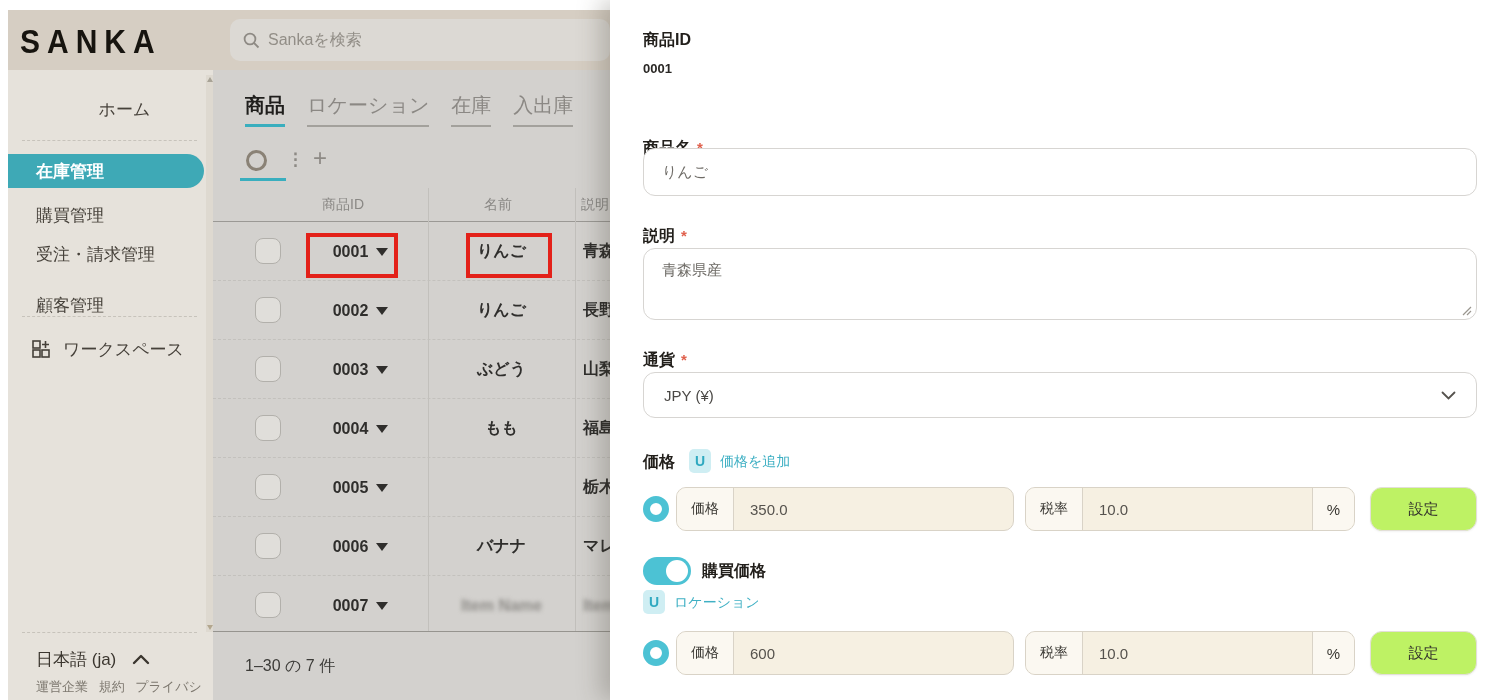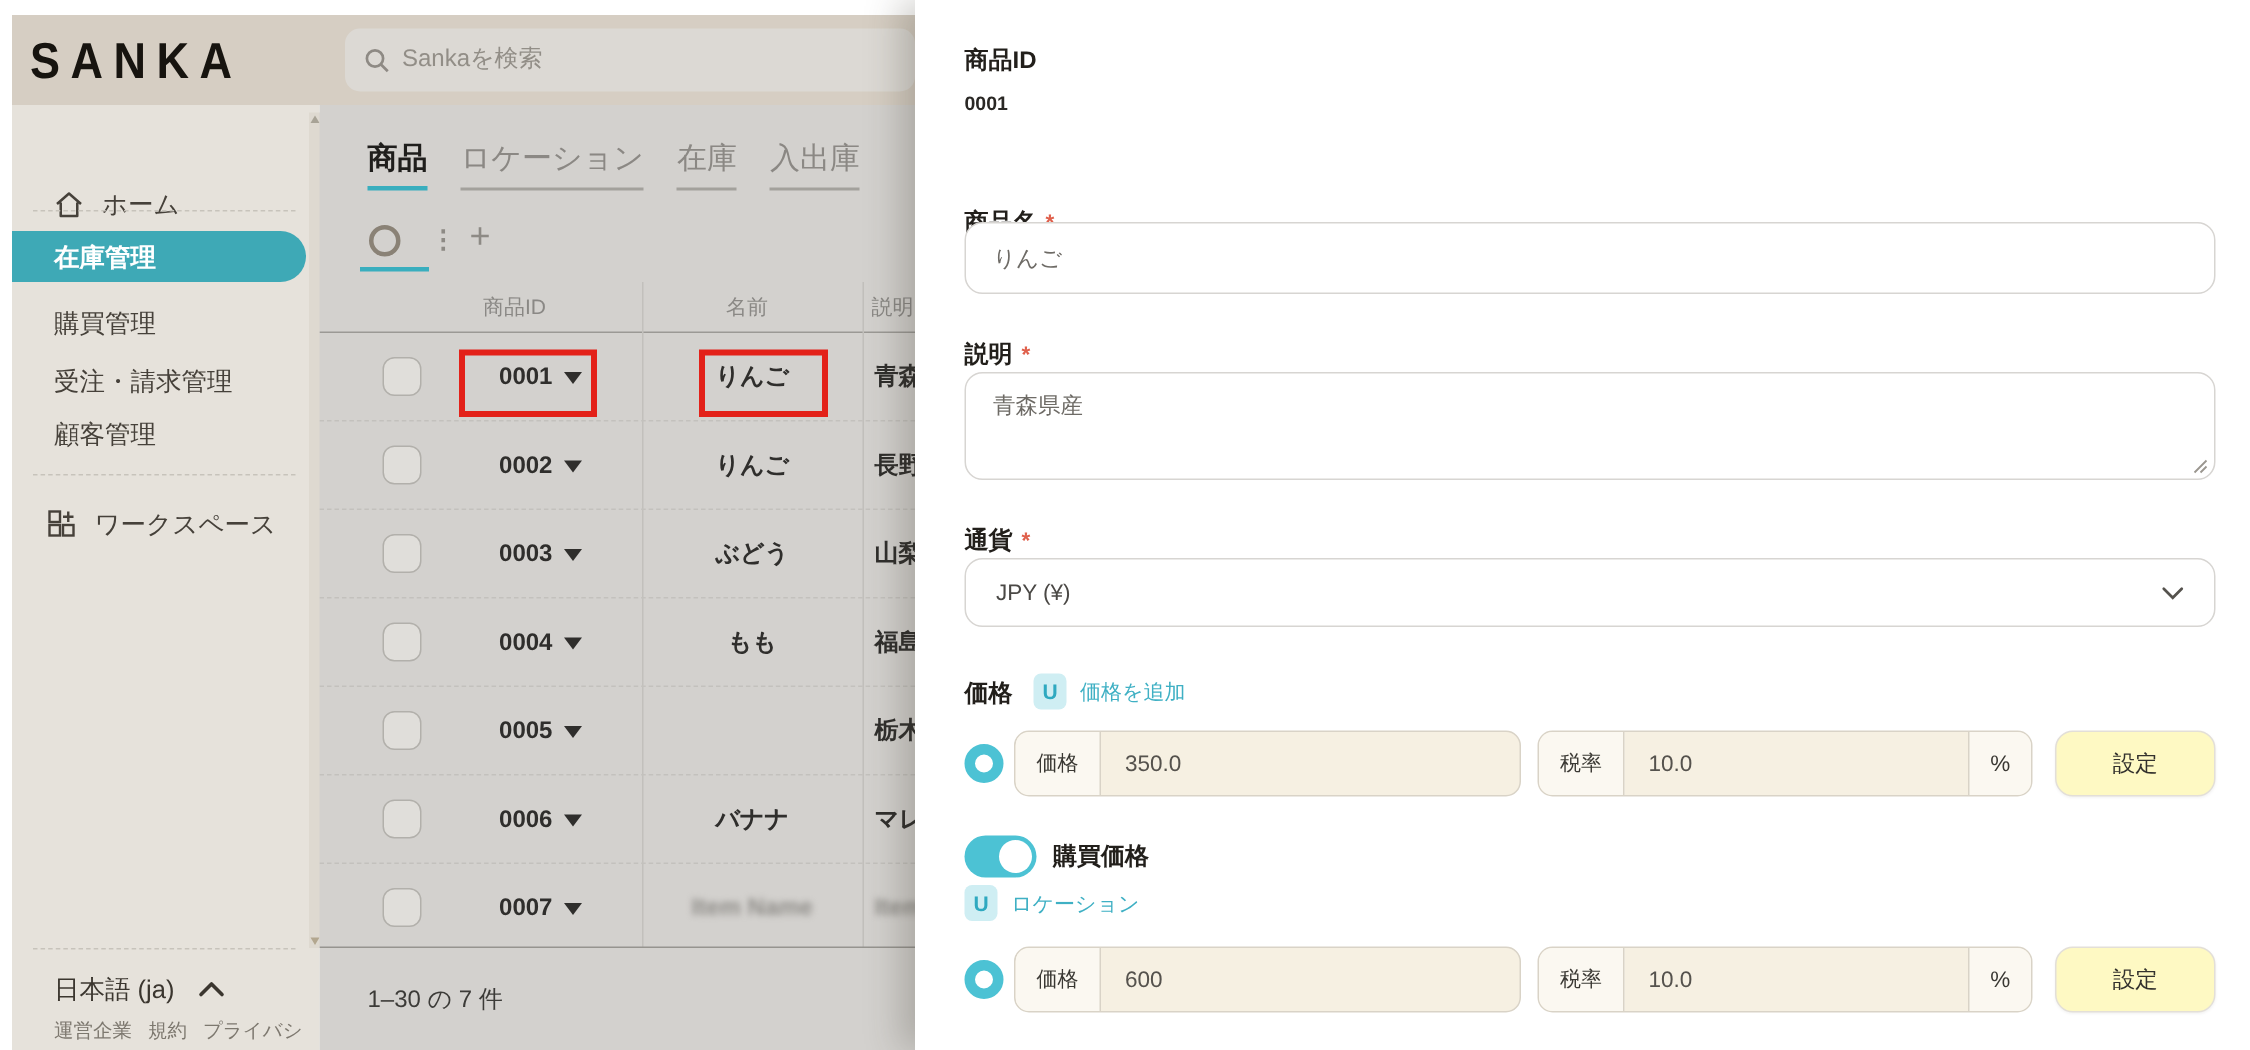--- a/index.html
+++ b/index.html
@@ -119,21 +119,21 @@
   .pg2 { left:415px; width:330px; }
   .pprefix { width:57px; background:#fbf8f1; border-right:1px solid #d9d3c7;
              display:flex; align-items:center; justify-content:center;
              font-size:14px; color:#3a3833; flex:none; }
   .pval { flex:1; display:flex; align-items:center; padding-left:16px;
           font-size:15px; color:#55524d; }
   .psuffix { width:42px; background:#fbf8f1; border-left:1px solid #d9d3c7;
              display:flex; align-items:center; justify-content:center;
              font-size:15px; color:#3a3833; flex:none; }
   .setbtn { position:absolute; left:760px; top:0; width:107px; height:44px;
-            background:#fef9c3; border:1px solid #e3dfd8; border-radius:12px;
+            background:#bef264; border:1px solid #e3dfd8; border-radius:12px;
             display:flex; align-items:center; justify-content:center;
             font-size:15px; color:#33312d; cursor:pointer;
             box-shadow:0 1px 2px rgba(0,0,0,.05); }
 
   .toggle { position:absolute; left:33px; top:557px; width:48px; height:28px;
             border-radius:14px; background:#4cc2d4; cursor:pointer; }
   .knob { position:absolute; left:23px; top:3px; width:22px; height:22px;
           border-radius:50%; background:#fff; }
 </style>
 </head>
@@ -144,37 +144,37 @@
   <div class="search">
     <svg width="17" height="17" viewBox="0 0 17 17">
       <circle cx="7" cy="7" r="5.4" fill="none" stroke="#8e8a84" stroke-width="1.8"></circle>
       <line x1="11" y1="11" x2="15.5" y2="15.5" stroke="#8e8a84" stroke-width="1.8"></line>
     </svg>
     <input type="text" placeholder="Sankaを検索" style="">
   </div>
 </div>
 
 <div class="sidebar">
-  <div class="sb-item" style="top:49px;">
+  <div class="sb-item" style="top:16px;flex-direction:column;">
     <svg width="20" height="19" viewBox="0 0 20 19">
       <path d="M2 9 L10 2 L18 9 M4.5 8 V17 H15.5 V8" fill="none" stroke="#46413a" stroke-width="1.7" stroke-linejoin="round"></path>
     </svg>
     <span>ホーム</span>
   </div>
   <div class="sb-div" style="top:70px;"></div>
   <div class="sb-item" style="top:128px;">
     <span>購買管理</span>
   </div>
   <div class="sb-item active" style="top:84px;">
     <span>在庫管理</span>
   </div>
   <div class="sb-item" style="top:167px;">
     <span>受注・請求管理</span>
   </div>
-  <div class="sb-item" style="top:202px;">
+  <div class="sb-item" style="top:218px;">
     <span>顧客管理</span>
   </div>
   <div class="sb-div" style="top:246px;"></div>
   <div class="sb-item" style="top:262px;padding-left:23px;">
     <svg width="20" height="20" viewBox="0 0 20 20">
       <rect x="2" y="2" width="7" height="7" fill="none" stroke="#46413a" stroke-width="1.6"></rect>
       <rect x="2" y="11" width="7" height="7" fill="none" stroke="#46413a" stroke-width="1.6"></rect>
       <rect x="11" y="11" width="7" height="7" fill="none" stroke="#46413a" stroke-width="1.6"></rect>
       <path d="M14.5 2 V9 M11 5.5 H18" stroke="#46413a" stroke-width="1.6"></path>
     </svg>

